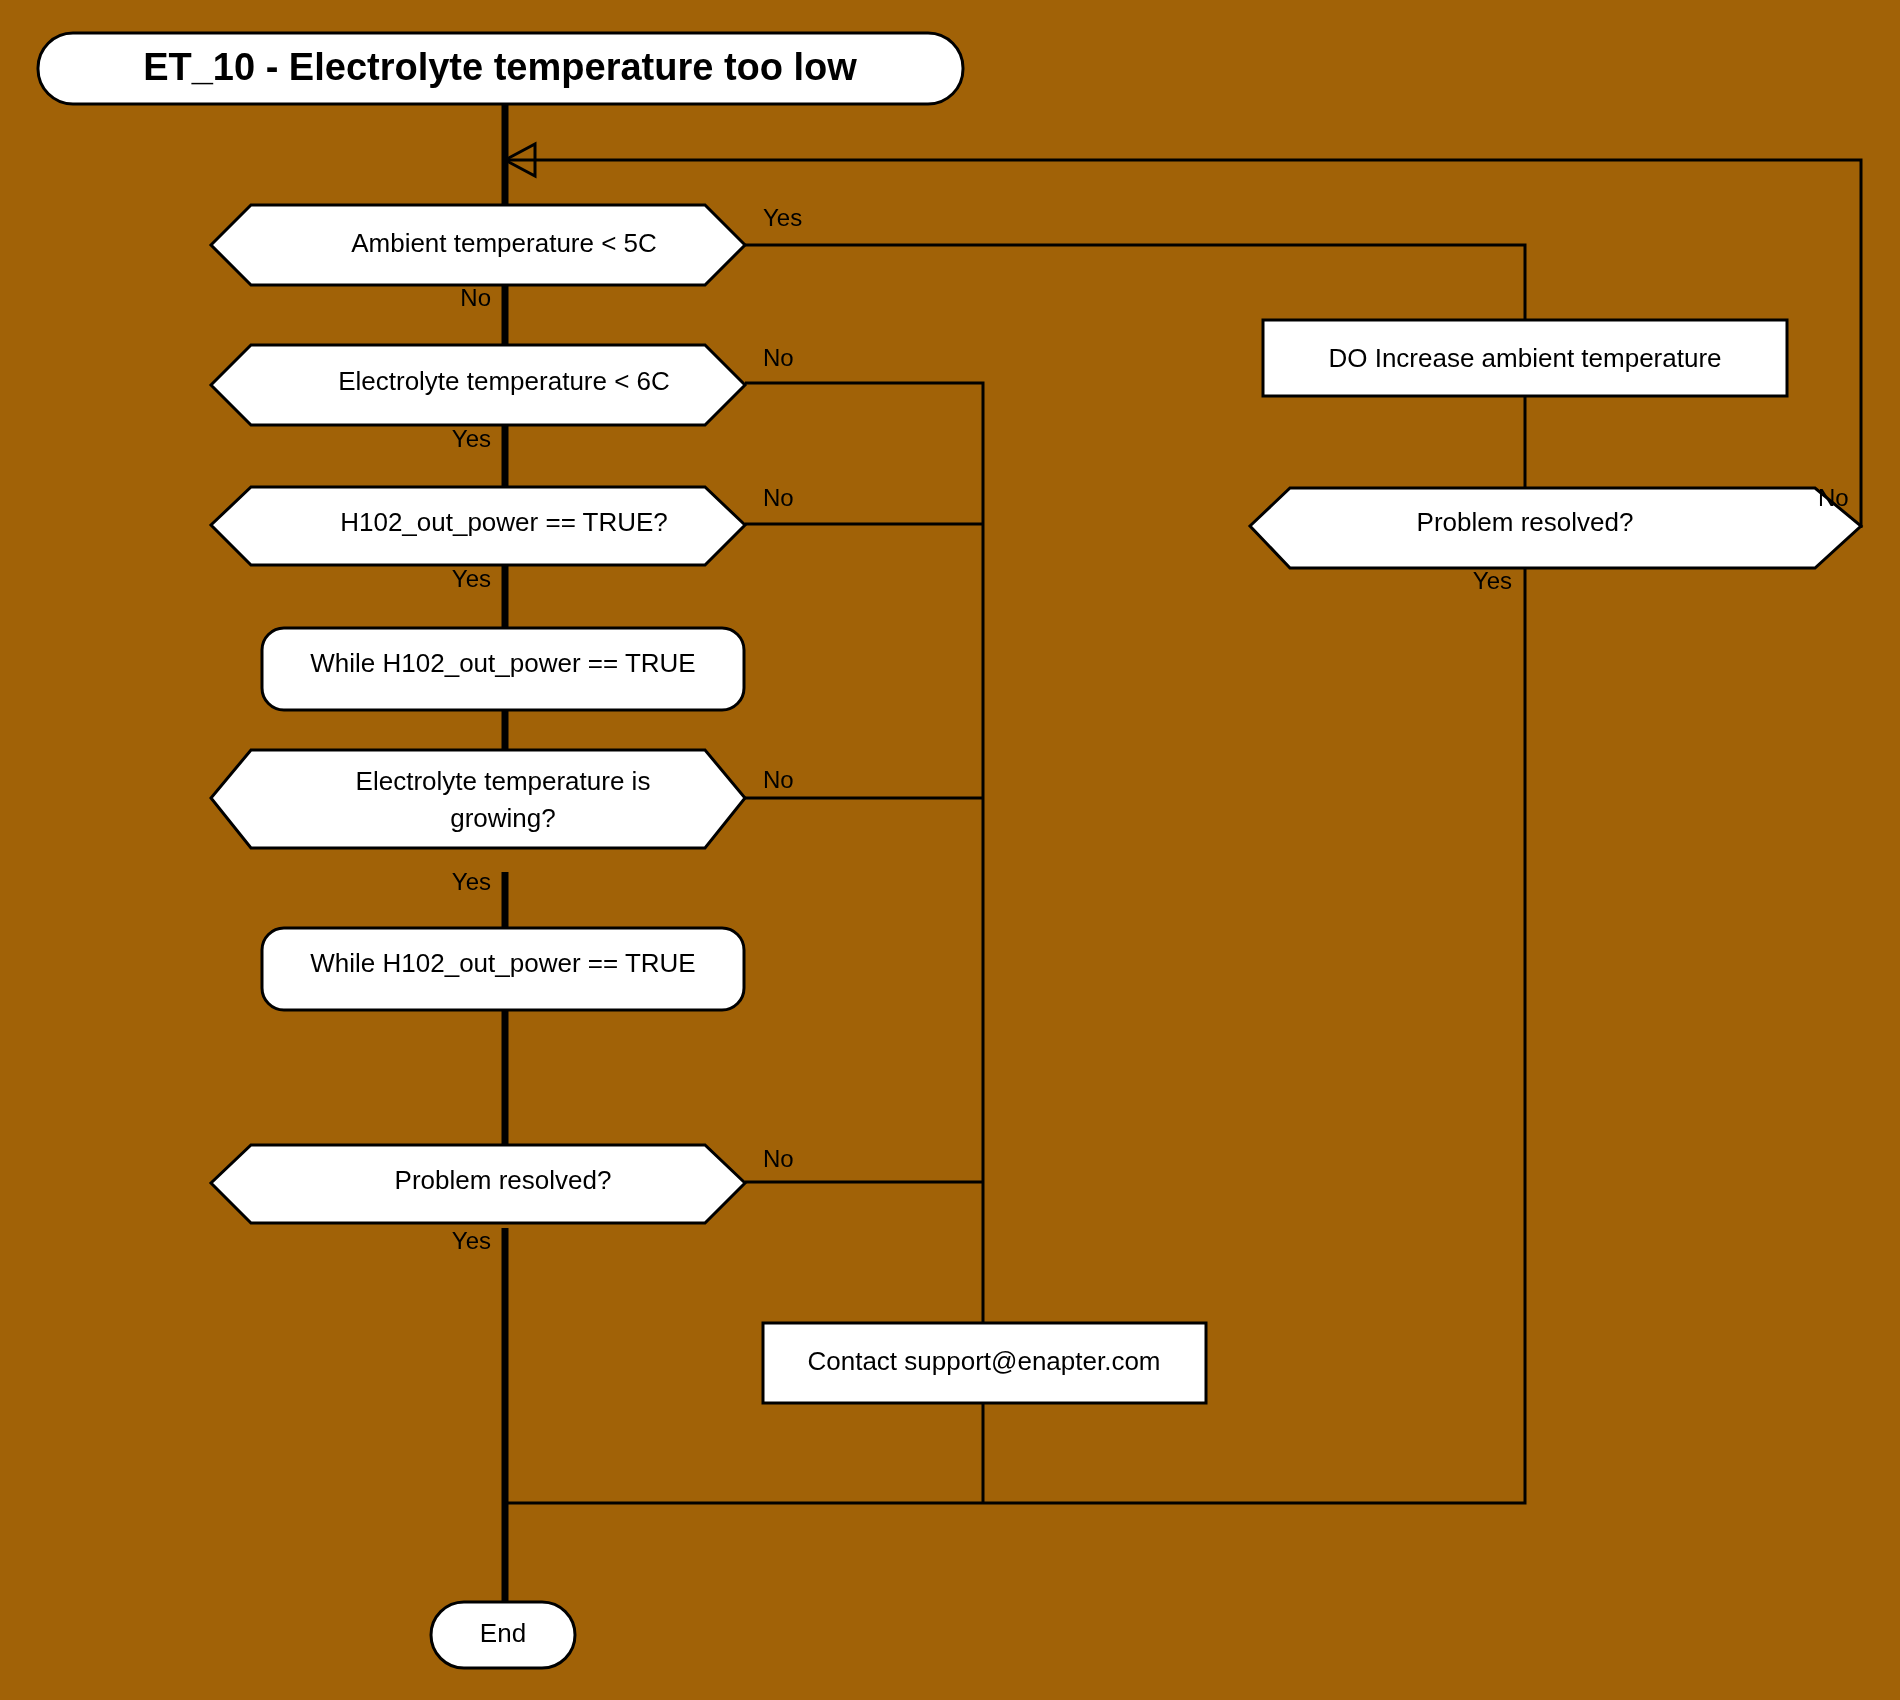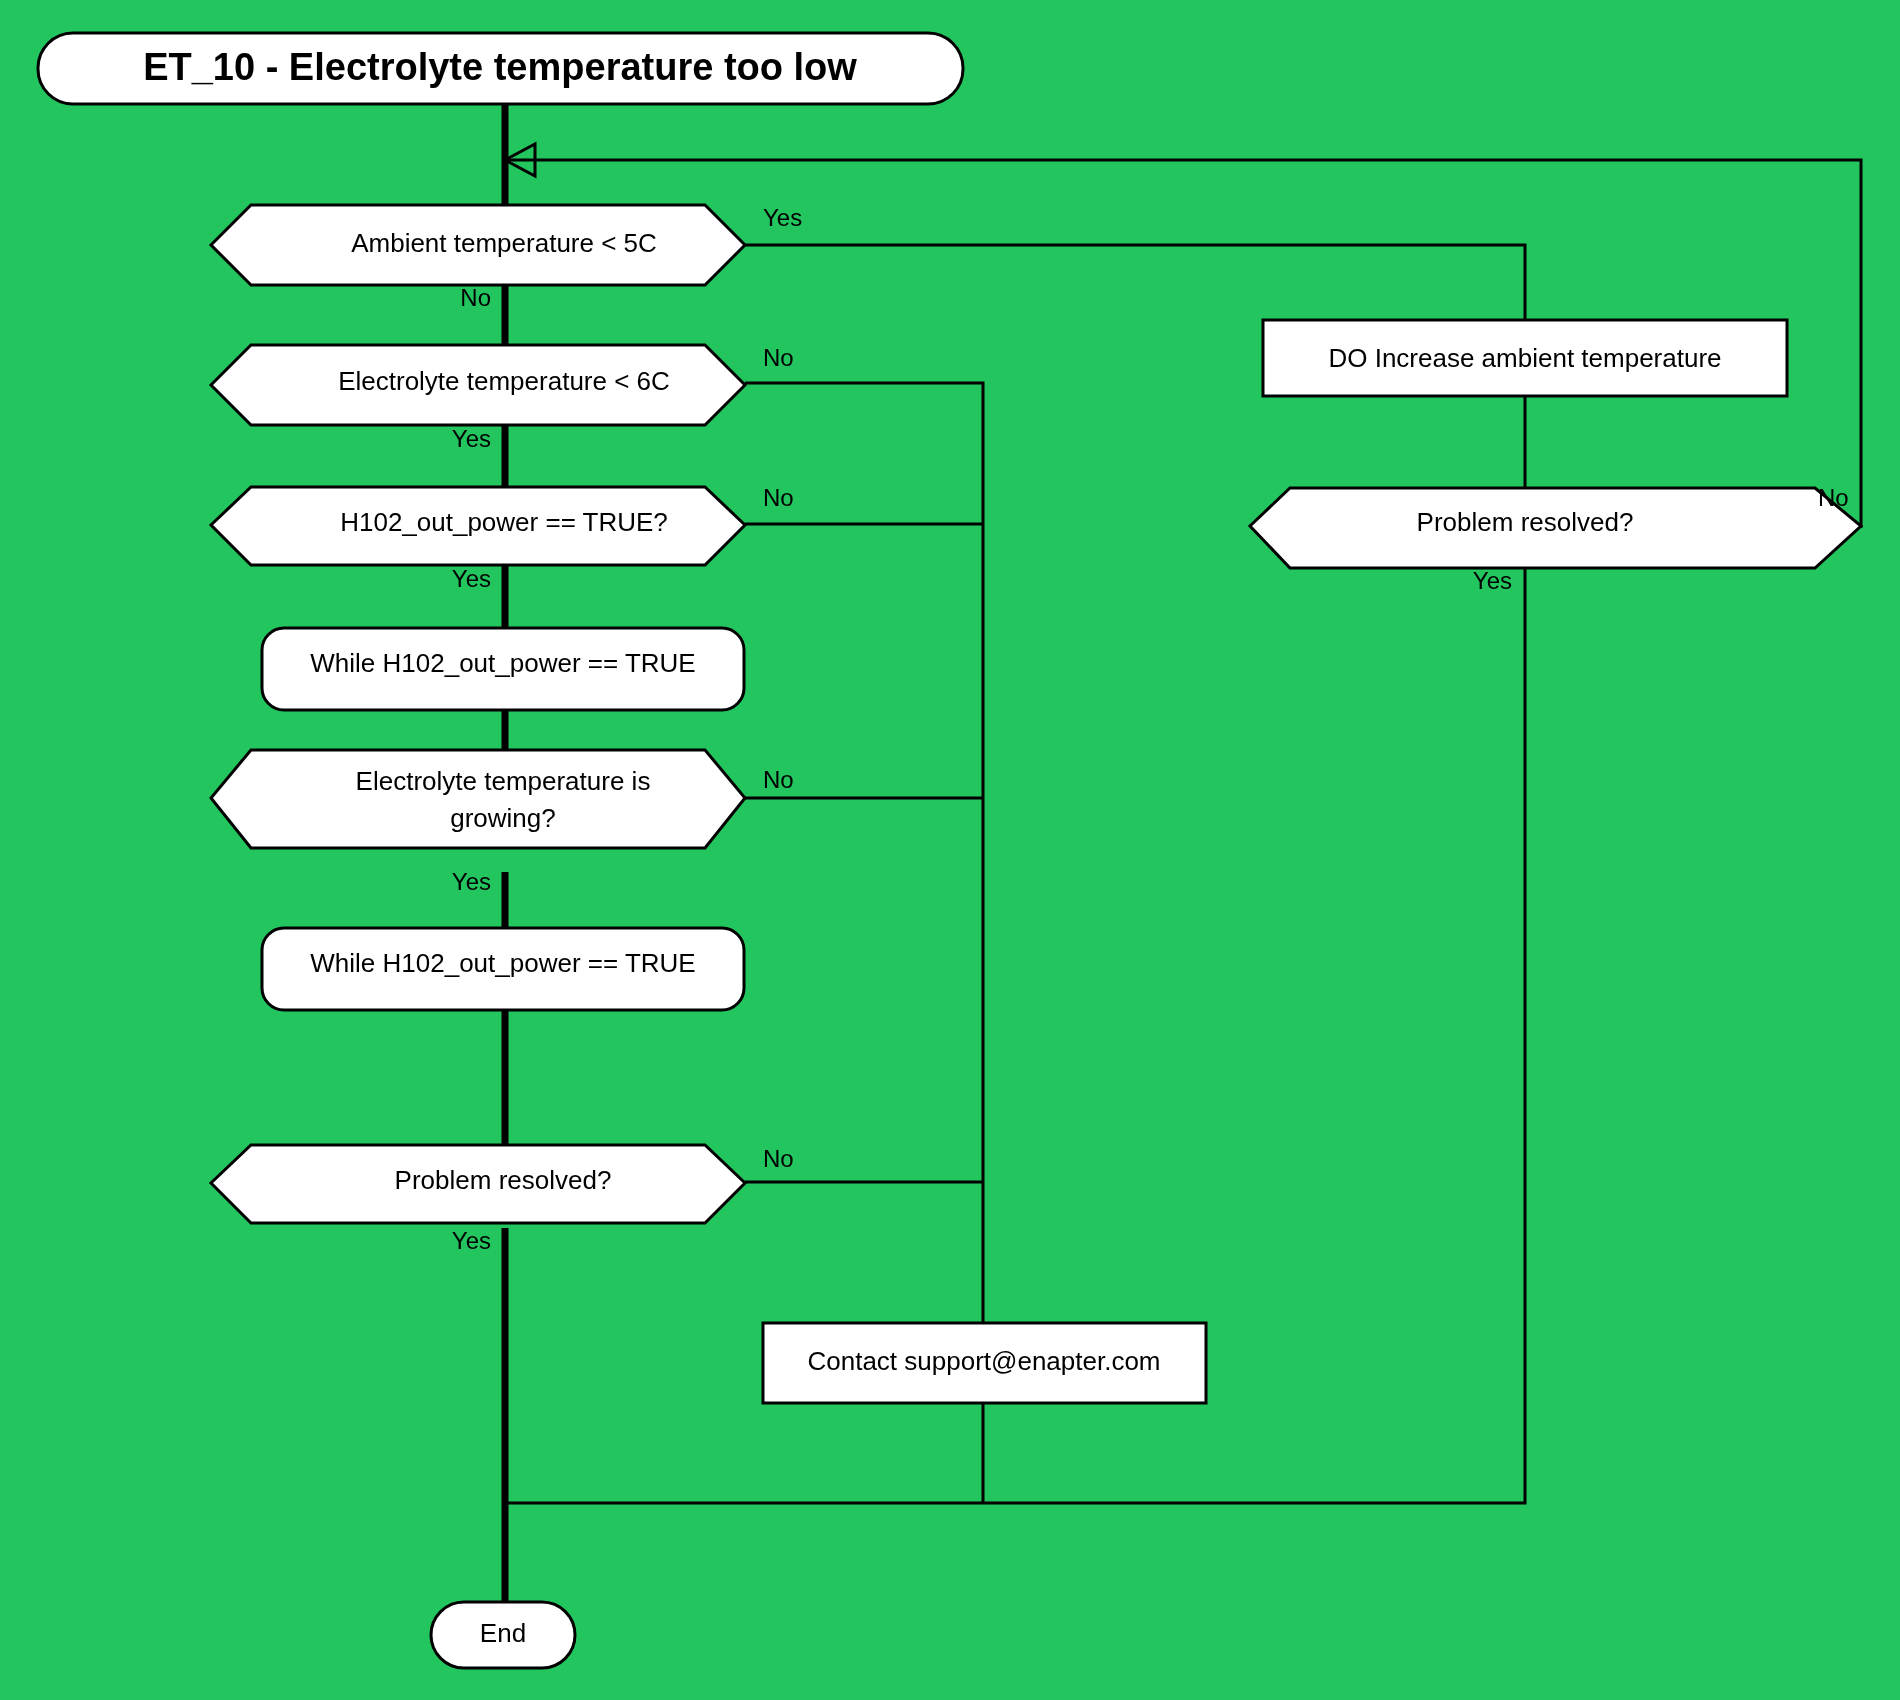--- a/index.html
+++ b/index.html
@@ -4,21 +4,21 @@
 <style>
   html, body {
     margin: 0;
     padding: 0;
     background: #c3cffc;
   }
   #canvas {
     position: relative;
     width: 1900px;
     height: 1700px;
-    background: #22c55e;
+    background: #a16207;
     font-family: "Liberation Sans", sans-serif;
     overflow: hidden;
   }
   svg.diagram {
     position: absolute;
     inset: 0;
     width: 1900px;
     height: 1700px;
     display: block;
   }

